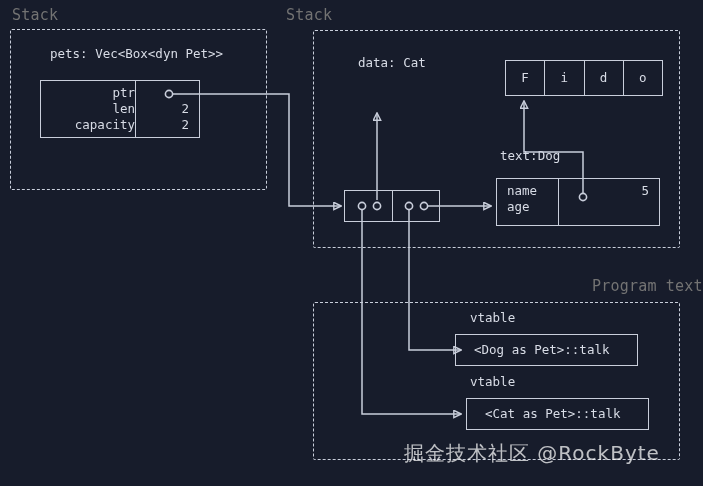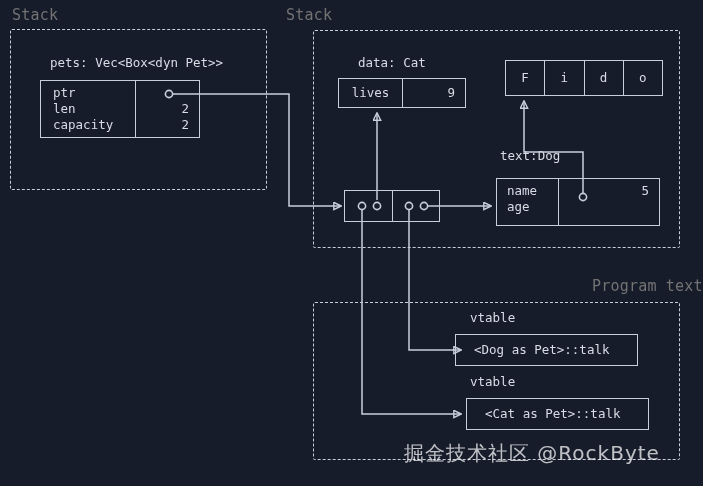--- a/index.html
+++ b/index.html
@@ -26,23 +26,23 @@
     position:absolute;
     border:1.6px solid #c9cedb;
     box-sizing:border-box;
     display:flex;
   }
   .cap{position:absolute;font-size:12.5px;white-space:nowrap;color:#d8dce6;}
   .txt{font-size:12.5px;line-height:16px;white-space:pre;color:#d8dce6;}
 
   
   #pets-box{left:40px;top:80px;width:160px;height:58px;}
-  #pets-box .colA{width:95px;border-right:1.6px solid #c9cedb;box-sizing:border-box;padding:4px 16px 0 12px;}
+  #pets-box .colA{width:95px;border-right:1.6px solid #c9cedb;box-sizing:border-box;padding:4px 0 0 12px;text-align:right;}
   #pets-box .colB{flex:1;padding:4px 10px 0 0;text-align:right;}
-  #pets-cap{left:50px;top:55px;}
+  #pets-cap{left:50px;top:46px;}
 
   
   #cat-box{left:338px;top:78px;width:128px;height:30px;}
   #cat-box .colA{width:64px;border-right:1.6px solid #c9cedb;box-sizing:border-box;
         display:flex;align-items:center;justify-content:center;}
   #cat-box .colB{flex:1;display:flex;align-items:center;justify-content:flex-end;padding-right:10px;}
   #cat-cap{left:342px;top:55px;margin-left:16px;}
 
   
   #fido-box{left:505px;top:60px;width:158px;height:36px;}
@@ -107,28 +107,20 @@
       <div class="txt">capacity</div>
     </div>
     <div class="colB">
       <div class="txt">&nbsp;</div>
       <div class="txt">2</div>
       <div class="txt">2</div>
     </div>
   </div>
 
   <div class="cap" id="cat-cap">data: Cat</div>
-  <div class="solidbox" id="cat-box">
-    <div class="colA">
-      <span class="txt">lives</span>
-    </div>
-    <div class="colB">
-      <span class="txt">9</span>
-    </div>
-  </div>
 
   <div class="solidbox" id="fido-box">
     <div class="cell">
         <span class="txt">F</span>
       </div>
     <div class="cell">
         <span class="txt">i</span>
       </div>
     <div class="cell">
         <span class="txt">d</span>

